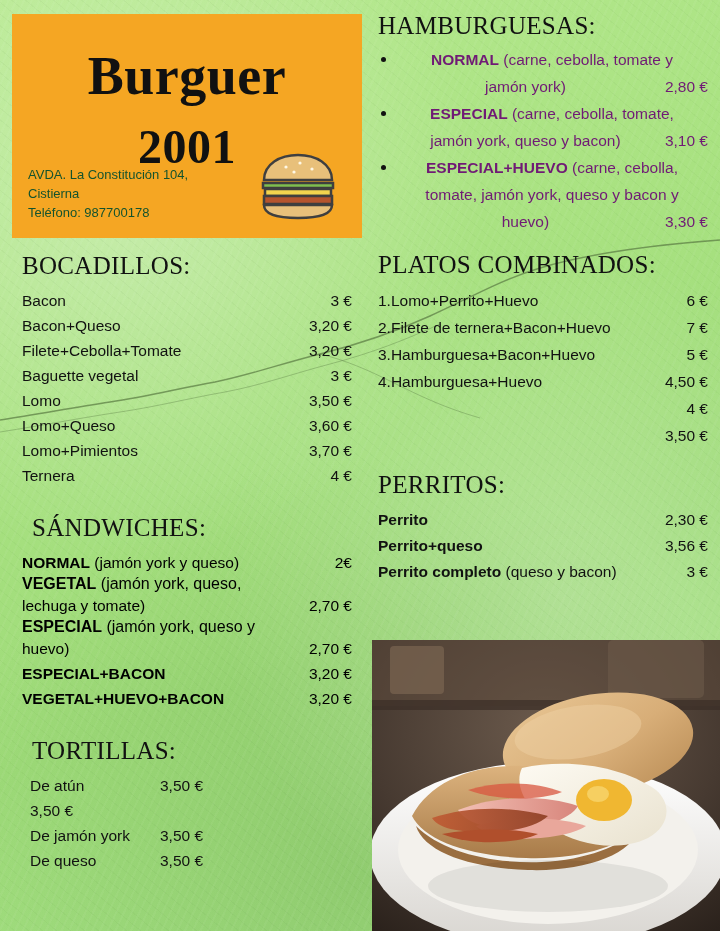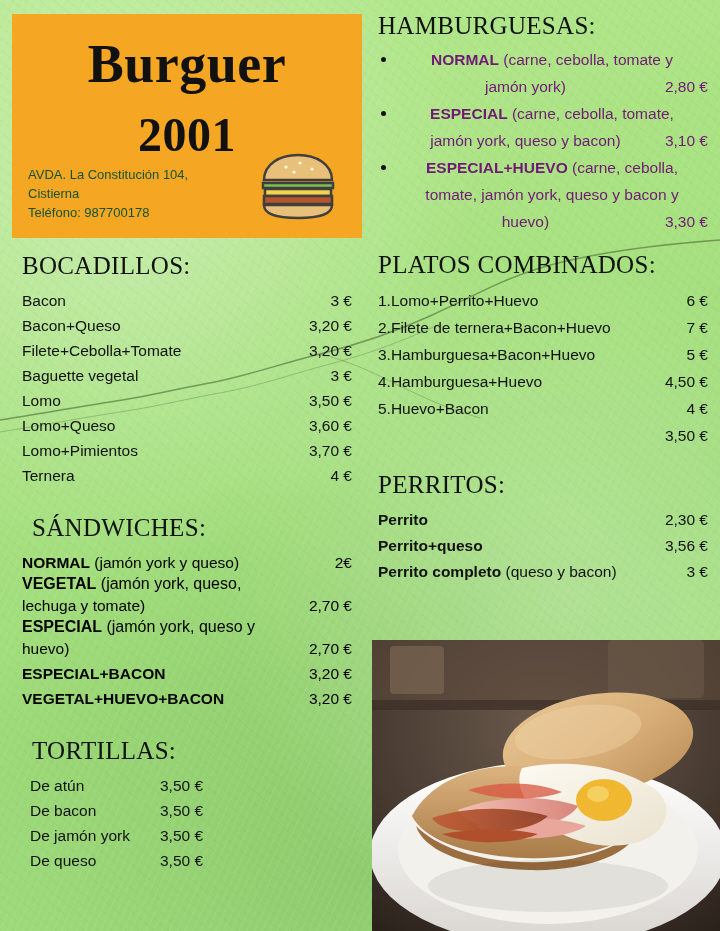--- a/index.html
+++ b/index.html
@@ -38,21 +38,21 @@
   .header-card{
     position:absolute;left:12px;top:14px;width:350px;height:224px;
     background:#f5a623;
     box-shadow:0 0 0 0 rgba(0,0,0,0);
   }
   .brand{
     font-family:"Liberation Serif", serif;
     font-weight:bold;color:#111;
     text-align:center;
     font-size:54px;line-height:56px;
-    padding-top:22px;
+    padding-top:34px;
     letter-spacing:.5px;
   }
   .brand .yr{display:block;font-size:48px;line-height:54px;margin-top:16px;}
   .addr{
     position:absolute;left:16px;bottom:16px;
     font-size:13px;line-height:19px;color:#14532d;
     max-width:200px;
   }
   .burger-ico{position:absolute;right:22px;bottom:16px;width:84px;height:72px;}
 
@@ -235,21 +235,20 @@
     </div>
   </div>
 
   <div class="tortillas">
     <div class="sect-title">TORTILLAS:</div>
     <div class="row">
         <span class="nm">De atún</span>
         <span class="pr">3,50 €</span>
       </div>
     <div class="row">
-        <span class="nm">De bacon</span>
         <span class="pr">3,50 €</span>
       </div>
     <div class="row">
         <span class="nm">De jamón york</span>
         <span class="pr">3,50 €</span>
       </div>
     <div class="row">
         <span class="nm">De queso</span>
         <span class="pr">3,50 €</span>
       </div>
@@ -293,21 +292,20 @@
         <span class="nm">3.Hamburguesa+Bacon+Huevo</span>
         <span class="dots"></span>
         <span class="pr">5 €</span>
       </div>
     <div class="row">
         <span class="nm">4.Hamburguesa+Huevo</span>
         <span class="dots"></span>
         <span class="pr">4,50 €</span>
       </div>
     <div class="row">
-        <span class="nm">5.Huevo+Bacon</span>
         <span class="dots"></span>
         <span class="pr">4 €</span>
       </div>
     <div class="row">
         <span class="dots"></span>
         <span class="pr">3,50 €</span>
       </div>
   </div>
 
   <div class="perritos">

